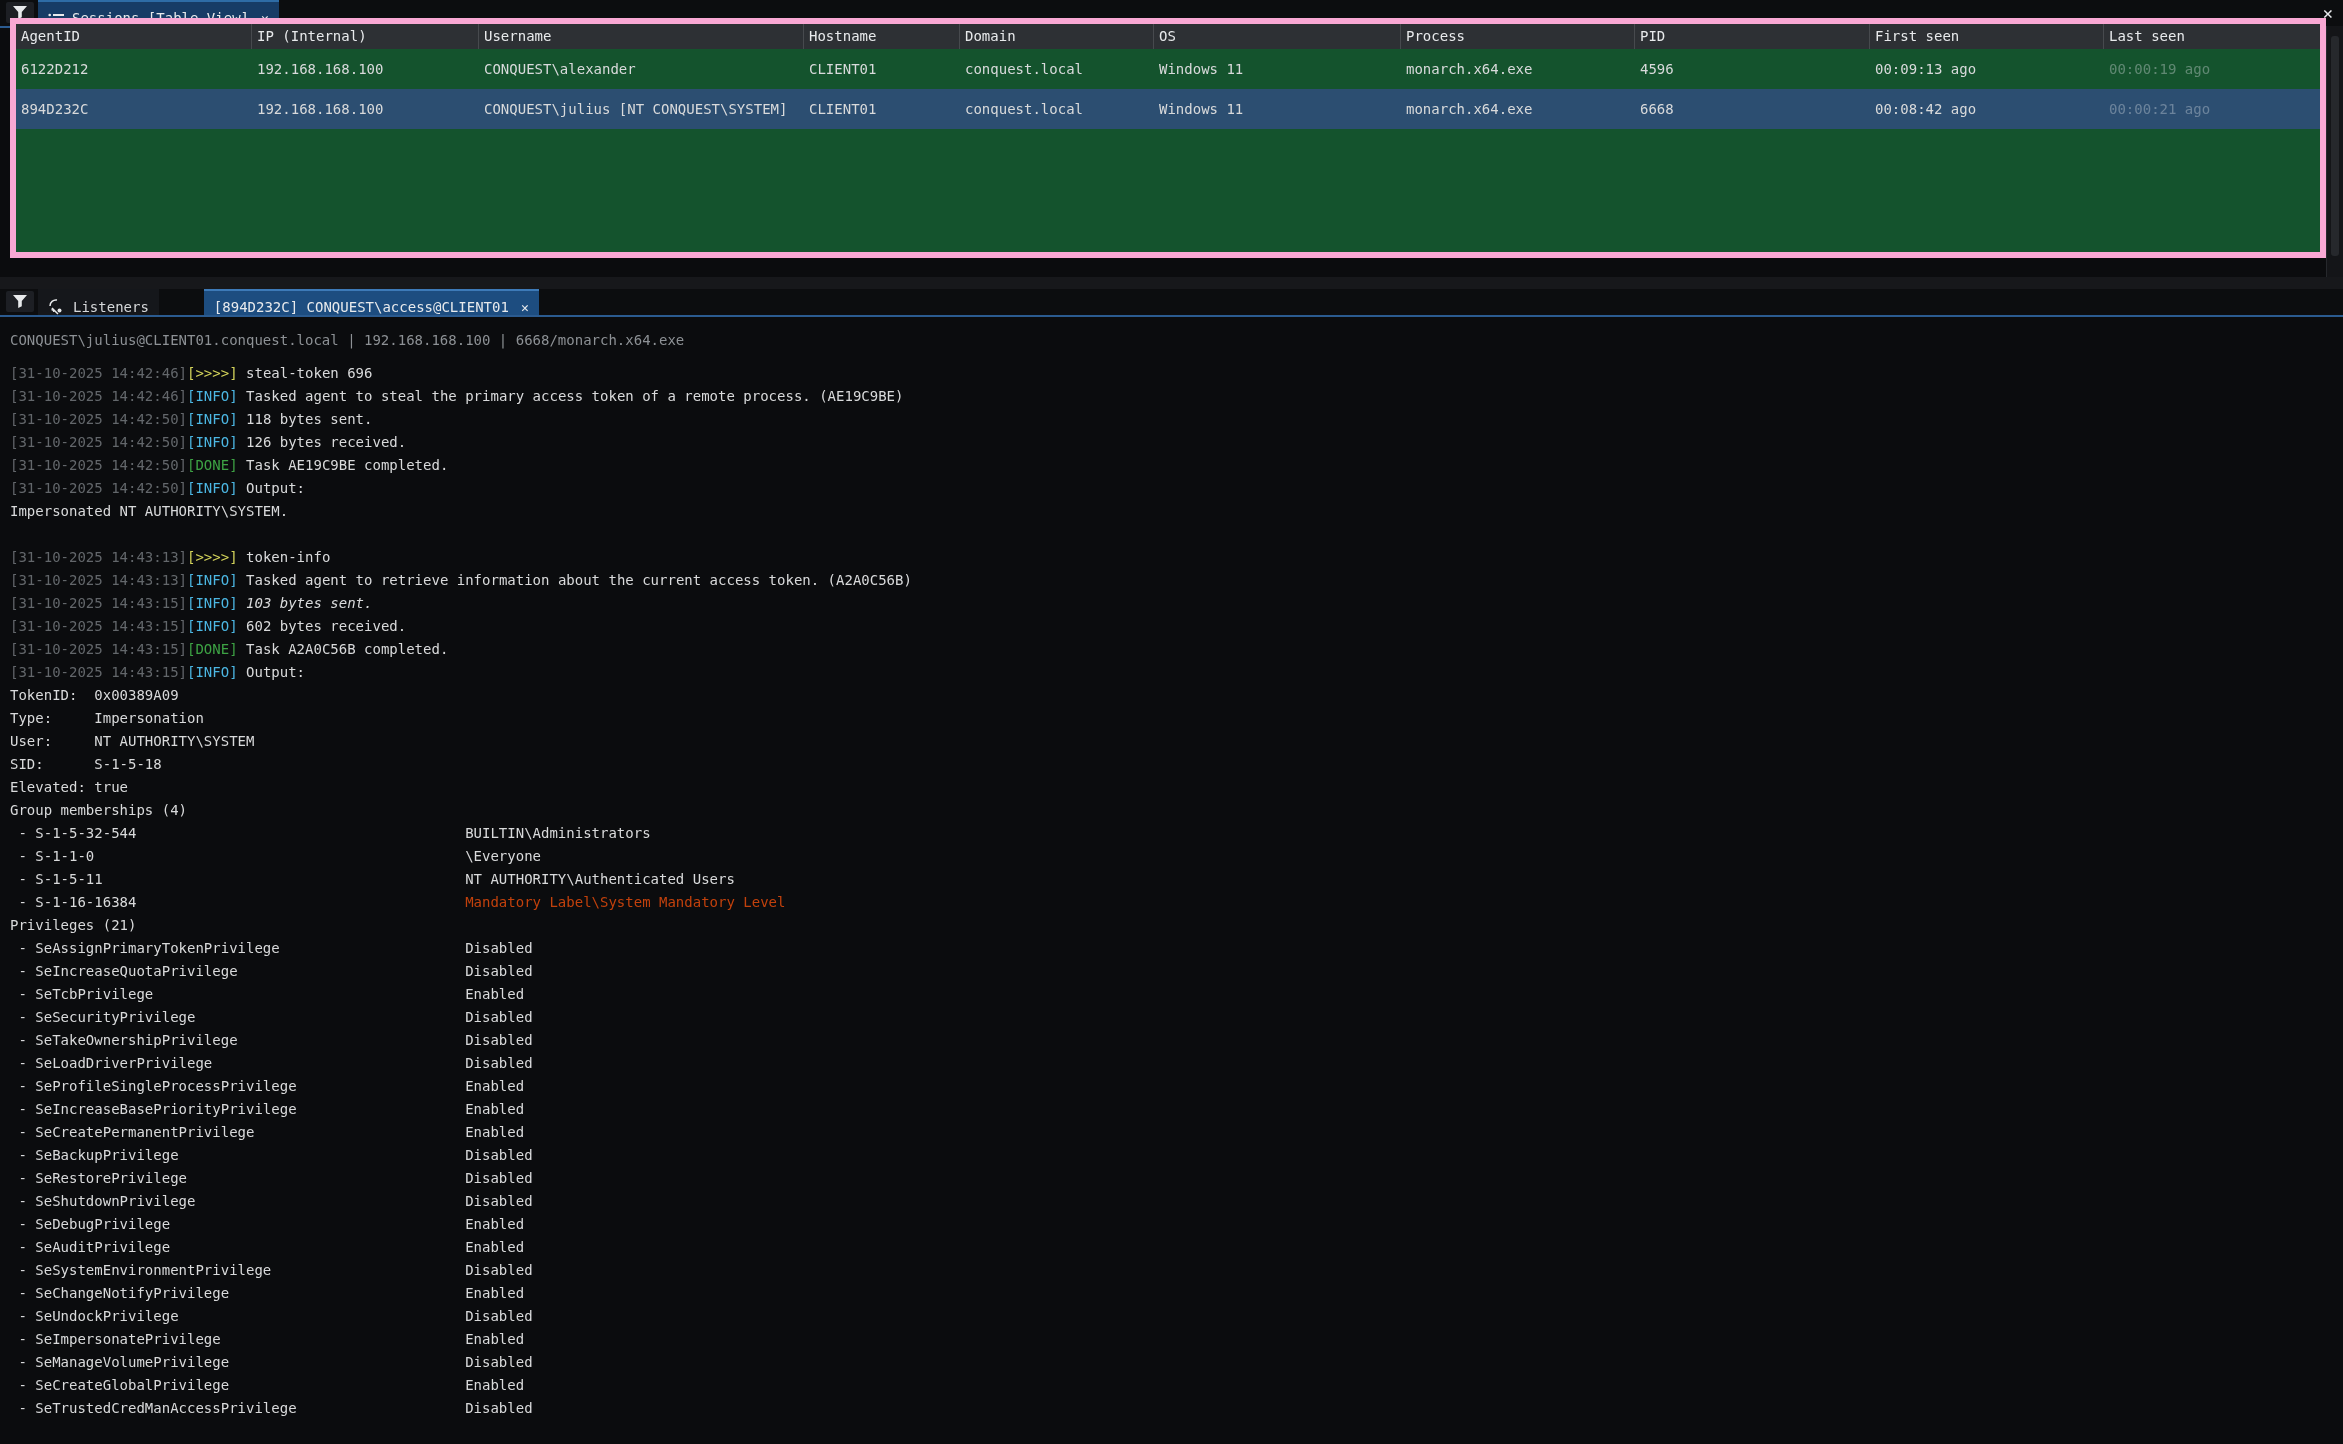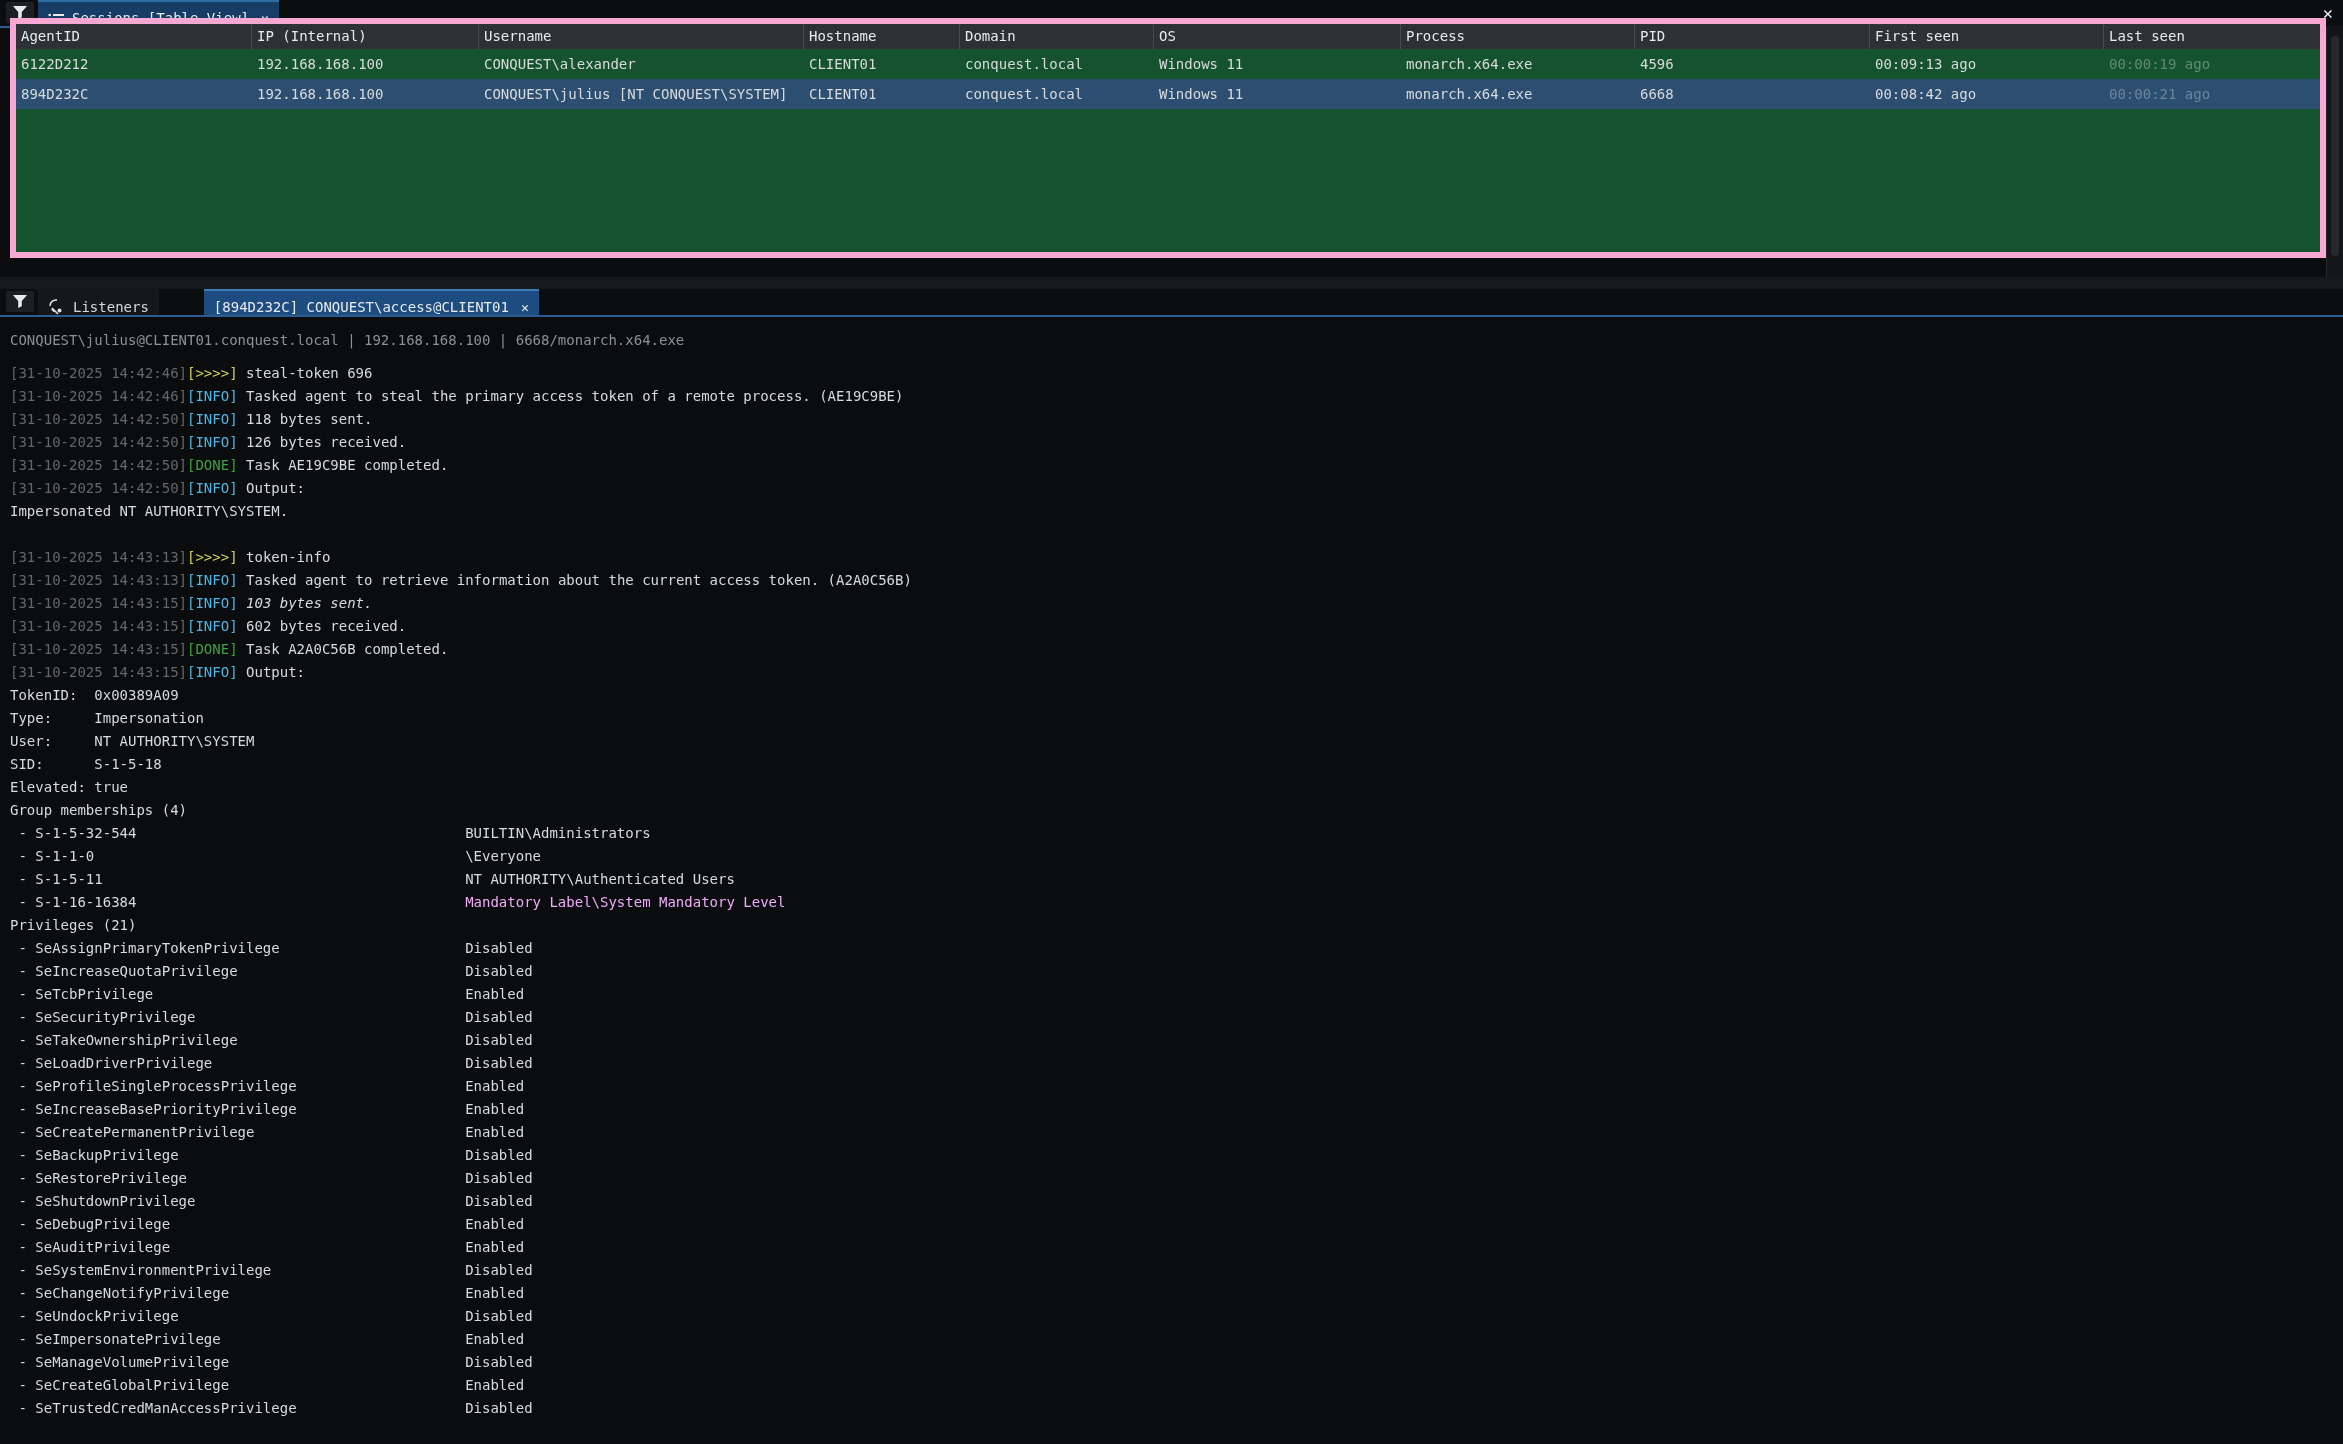--- a/index.html
+++ b/index.html
@@ -20,21 +20,21 @@
   .tab .ticon{margin-right:8px;display:inline-flex;}
   .winclose{position:absolute;right:10px;top:2px;font-size:17px;color:#e8eaec;cursor:pointer;line-height:22px;}
 
   
   .panel{position:absolute;left:10px;top:18px;width:2316px;height:240px;
          border:6px solid #f9a8d4;background:#14532d;box-sizing:border-box;overflow:hidden;}
   .thead{display:grid;height:25px;background:#2d3034;align-items:center;}
   .thead .hc{height:25px;line-height:25px;padding-left:5px;border-right:1px solid #474a4e;
              color:#e8eaec;white-space:pre;overflow:hidden;cursor:pointer;}
   .thead .hc:last-child{border-right:none;}
-  .trow{display:grid;height:30px;align-items:center;cursor:pointer;}
+  .trow{display:grid;height:40px;align-items:center;cursor:pointer;}
   .trow .tc{line-height:23px;padding-left:5px;white-space:pre;overflow:hidden;}
   .trow .tc.dim{color:rgba(220,224,228,0.38);}
   .trow.selected{background:#2c4e71;}
   .trow.selected .tc.dim{color:rgba(255,255,255,0.30);}
 
   
   .vtrack{position:absolute;right:0;top:26px;width:16px;height:252px;background:#141518;
           border-left:1px solid #26282c;cursor:pointer;}
   .vthumb{position:absolute;left:4px;top:10px;width:8px;height:220px;background:#26282c;border-radius:3px;}
   .htrack{position:absolute;left:0;top:277px;width:100%;height:12px;background:#17181b;cursor:pointer;}
@@ -163,21 +163,21 @@
         <div class="tline"><span style="color: rgb(99, 103, 107);">[31-10-2025 14:43:15]</span><span style="color: rgb(76, 183, 227);">[INFO]</span><span style="color: rgb(217, 218, 219);"> Output:</span></div>
         <div class="tline"><span style="color: rgb(217, 218, 219);">TokenID:  0x00389A09</span></div>
         <div class="tline"><span style="color: rgb(217, 218, 219);">Type:     Impersonation</span></div>
         <div class="tline"><span style="color: rgb(217, 218, 219);">User:     NT AUTHORITY\SYSTEM</span></div>
         <div class="tline"><span style="color: rgb(217, 218, 219);">SID:      S-1-5-18</span></div>
         <div class="tline"><span style="color: rgb(217, 218, 219);">Elevated: true</span></div>
         <div class="tline"><span style="color: rgb(217, 218, 219);">Group memberships (4)</span></div>
         <div class="tline"><span style="color: rgb(217, 218, 219);"> - S-1-5-32-544                                       </span><span style="color: rgb(217, 218, 219);">BUILTIN\Administrators</span></div>
         <div class="tline"><span style="color: rgb(217, 218, 219);"> - S-1-1-0                                            </span><span style="color: rgb(217, 218, 219);">\Everyone</span></div>
         <div class="tline"><span style="color: rgb(217, 218, 219);"> - S-1-5-11                                           </span><span style="color: rgb(217, 218, 219);">NT AUTHORITY\Authenticated Users</span></div>
-        <div class="tline"><span style="color: rgb(217, 218, 219);"> - S-1-16-16384                                       </span><span style="color: #f0abfc;">Mandatory Label\System Mandatory Level</span></div>
+        <div class="tline"><span style="color: rgb(217, 218, 219);"> - S-1-16-16384                                       </span><span style="color: #c2410c;">Mandatory Label\System Mandatory Level</span></div>
         <div class="tline"><span style="color: rgb(217, 218, 219);">Privileges (21)</span></div>
         <div class="tline"><span style="color: rgb(217, 218, 219);"> - SeAssignPrimaryTokenPrivilege                      </span><span style="color: rgb(217, 218, 219);">Disabled</span></div>
         <div class="tline"><span style="color: rgb(217, 218, 219);"> - SeIncreaseQuotaPrivilege                           </span><span style="color: rgb(217, 218, 219);">Disabled</span></div>
         <div class="tline"><span style="color: rgb(217, 218, 219);"> - SeTcbPrivilege                                     </span><span style="color: rgb(217, 218, 219);">Enabled</span></div>
         <div class="tline"><span style="color: rgb(217, 218, 219);"> - SeSecurityPrivilege                                </span><span style="color: rgb(217, 218, 219);">Disabled</span></div>
         <div class="tline"><span style="color: rgb(217, 218, 219);"> - SeTakeOwnershipPrivilege                           </span><span style="color: rgb(217, 218, 219);">Disabled</span></div>
         <div class="tline"><span style="color: rgb(217, 218, 219);"> - SeLoadDriverPrivilege                              </span><span style="color: rgb(217, 218, 219);">Disabled</span></div>
         <div class="tline"><span style="color: rgb(217, 218, 219);"> - SeProfileSingleProcessPrivilege                    </span><span style="color: rgb(217, 218, 219);">Enabled</span></div>
         <div class="tline"><span style="color: rgb(217, 218, 219);"> - SeIncreaseBasePriorityPrivilege                    </span><span style="color: rgb(217, 218, 219);">Enabled</span></div>
         <div class="tline"><span style="color: rgb(217, 218, 219);"> - SeCreatePermanentPrivilege                         </span><span style="color: rgb(217, 218, 219);">Enabled</span></div>

